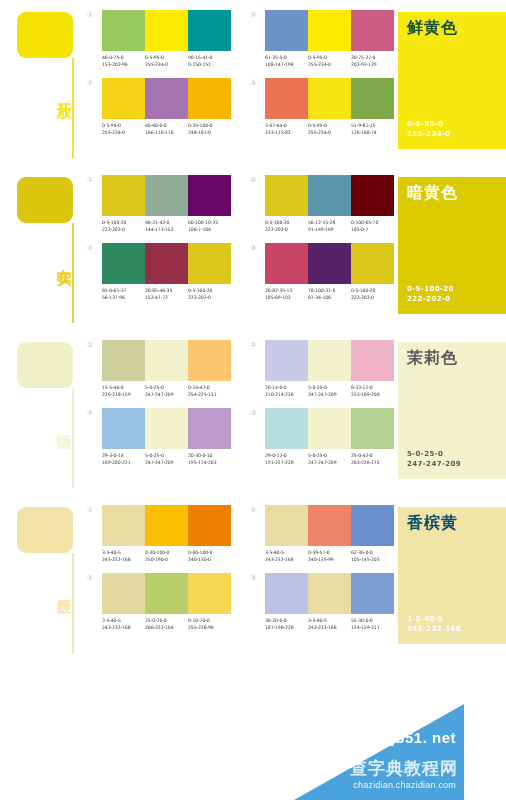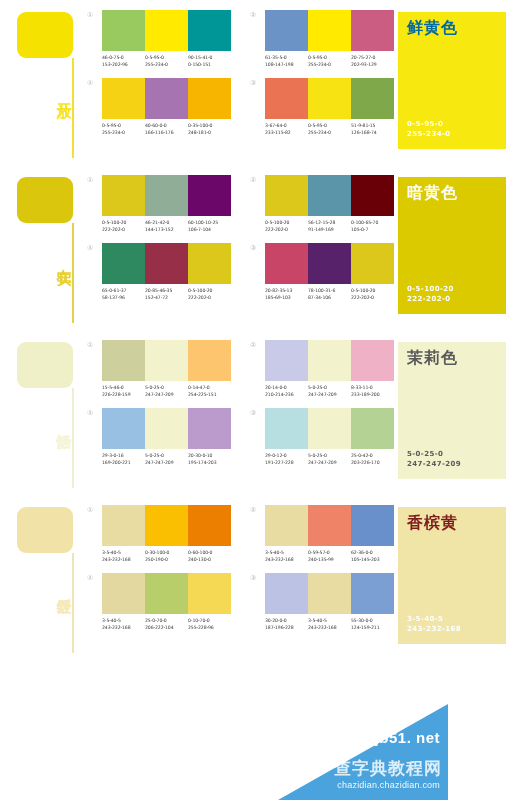--- a/index.html
+++ b/index.html
@@ -75,21 +75,21 @@
   }
   .panel-code{
     position:absolute;left:9px;bottom:10px;
     font-size:7px;line-height:10px;font-weight:bold;
     font-family:"DejaVu Sans",sans-serif;
     letter-spacing:0.4px;
   }
   .panel-code span{display:block;}
 
   
-  .wm{position:absolute;left:0;top:0;width:448px;height:800px;pointer-events:none;}
+  .wm{position:absolute;left:0;top:0;width:448px;height:800px;pointer-events:none;padding-left:16px;}
   .wm-tri{
     position:absolute;right:0;bottom:0;
     width:0;height:0;
     border-left:170px solid transparent;
     border-bottom:96px solid #4aa3dd;
   }
   .wm-jb{
     position:absolute;right:8px;bottom:54px;
     font-size:15px;font-weight:bold;color:#ffffff;
     font-family:"Liberation Sans",sans-serif;
@@ -216,21 +216,21 @@
                   <div class="code">
                     <span>51-9-81-15</span>
                     <span>126-168-74</span>
                   </div>
                 </div>
               </div>
             </div>
           </div>
         </div>
         <div class="panel" style="background: rgb(247, 232, 15);">
-          <div class="panel-name" style="color: #0369a1;">鲜黄色</div>
+          <div class="panel-name" style="color: #14532d;">鲜黄色</div>
           <div class="panel-code" style="color: rgb(255, 255, 255);">
             <span>0-5-95-0</span>
             <span>255-234-0</span>
           </div>
         </div>
       </div>
       <div class="section">
         <div class="leftcol">
           <div class="chip" style="background: rgb(217, 198, 13);"></div>
           <div class="vrule" style="background: rgb(227, 209, 74);"></div>
@@ -564,21 +564,21 @@
                   <div class="code">
                     <span>55-30-0-0</span>
                     <span>124-159-211</span>
                   </div>
                 </div>
               </div>
             </div>
           </div>
         </div>
         <div class="panel" style="background: rgb(240, 228, 166);">
-          <div class="panel-name" style="color: #7f1d1d; text-align: right;">香槟黄</div>
+          <div class="panel-name" style="color: #0c4a6e; text-align: right;">香槟黄</div>
           <div class="panel-code" style="color: rgb(255, 255, 255);">
             <span>3-5-40-5</span>
             <span>243-232-168</span>
           </div>
         </div>
       </div>
     </div>
 
   <div class="wm">
     <div class="wm-tri"></div>

